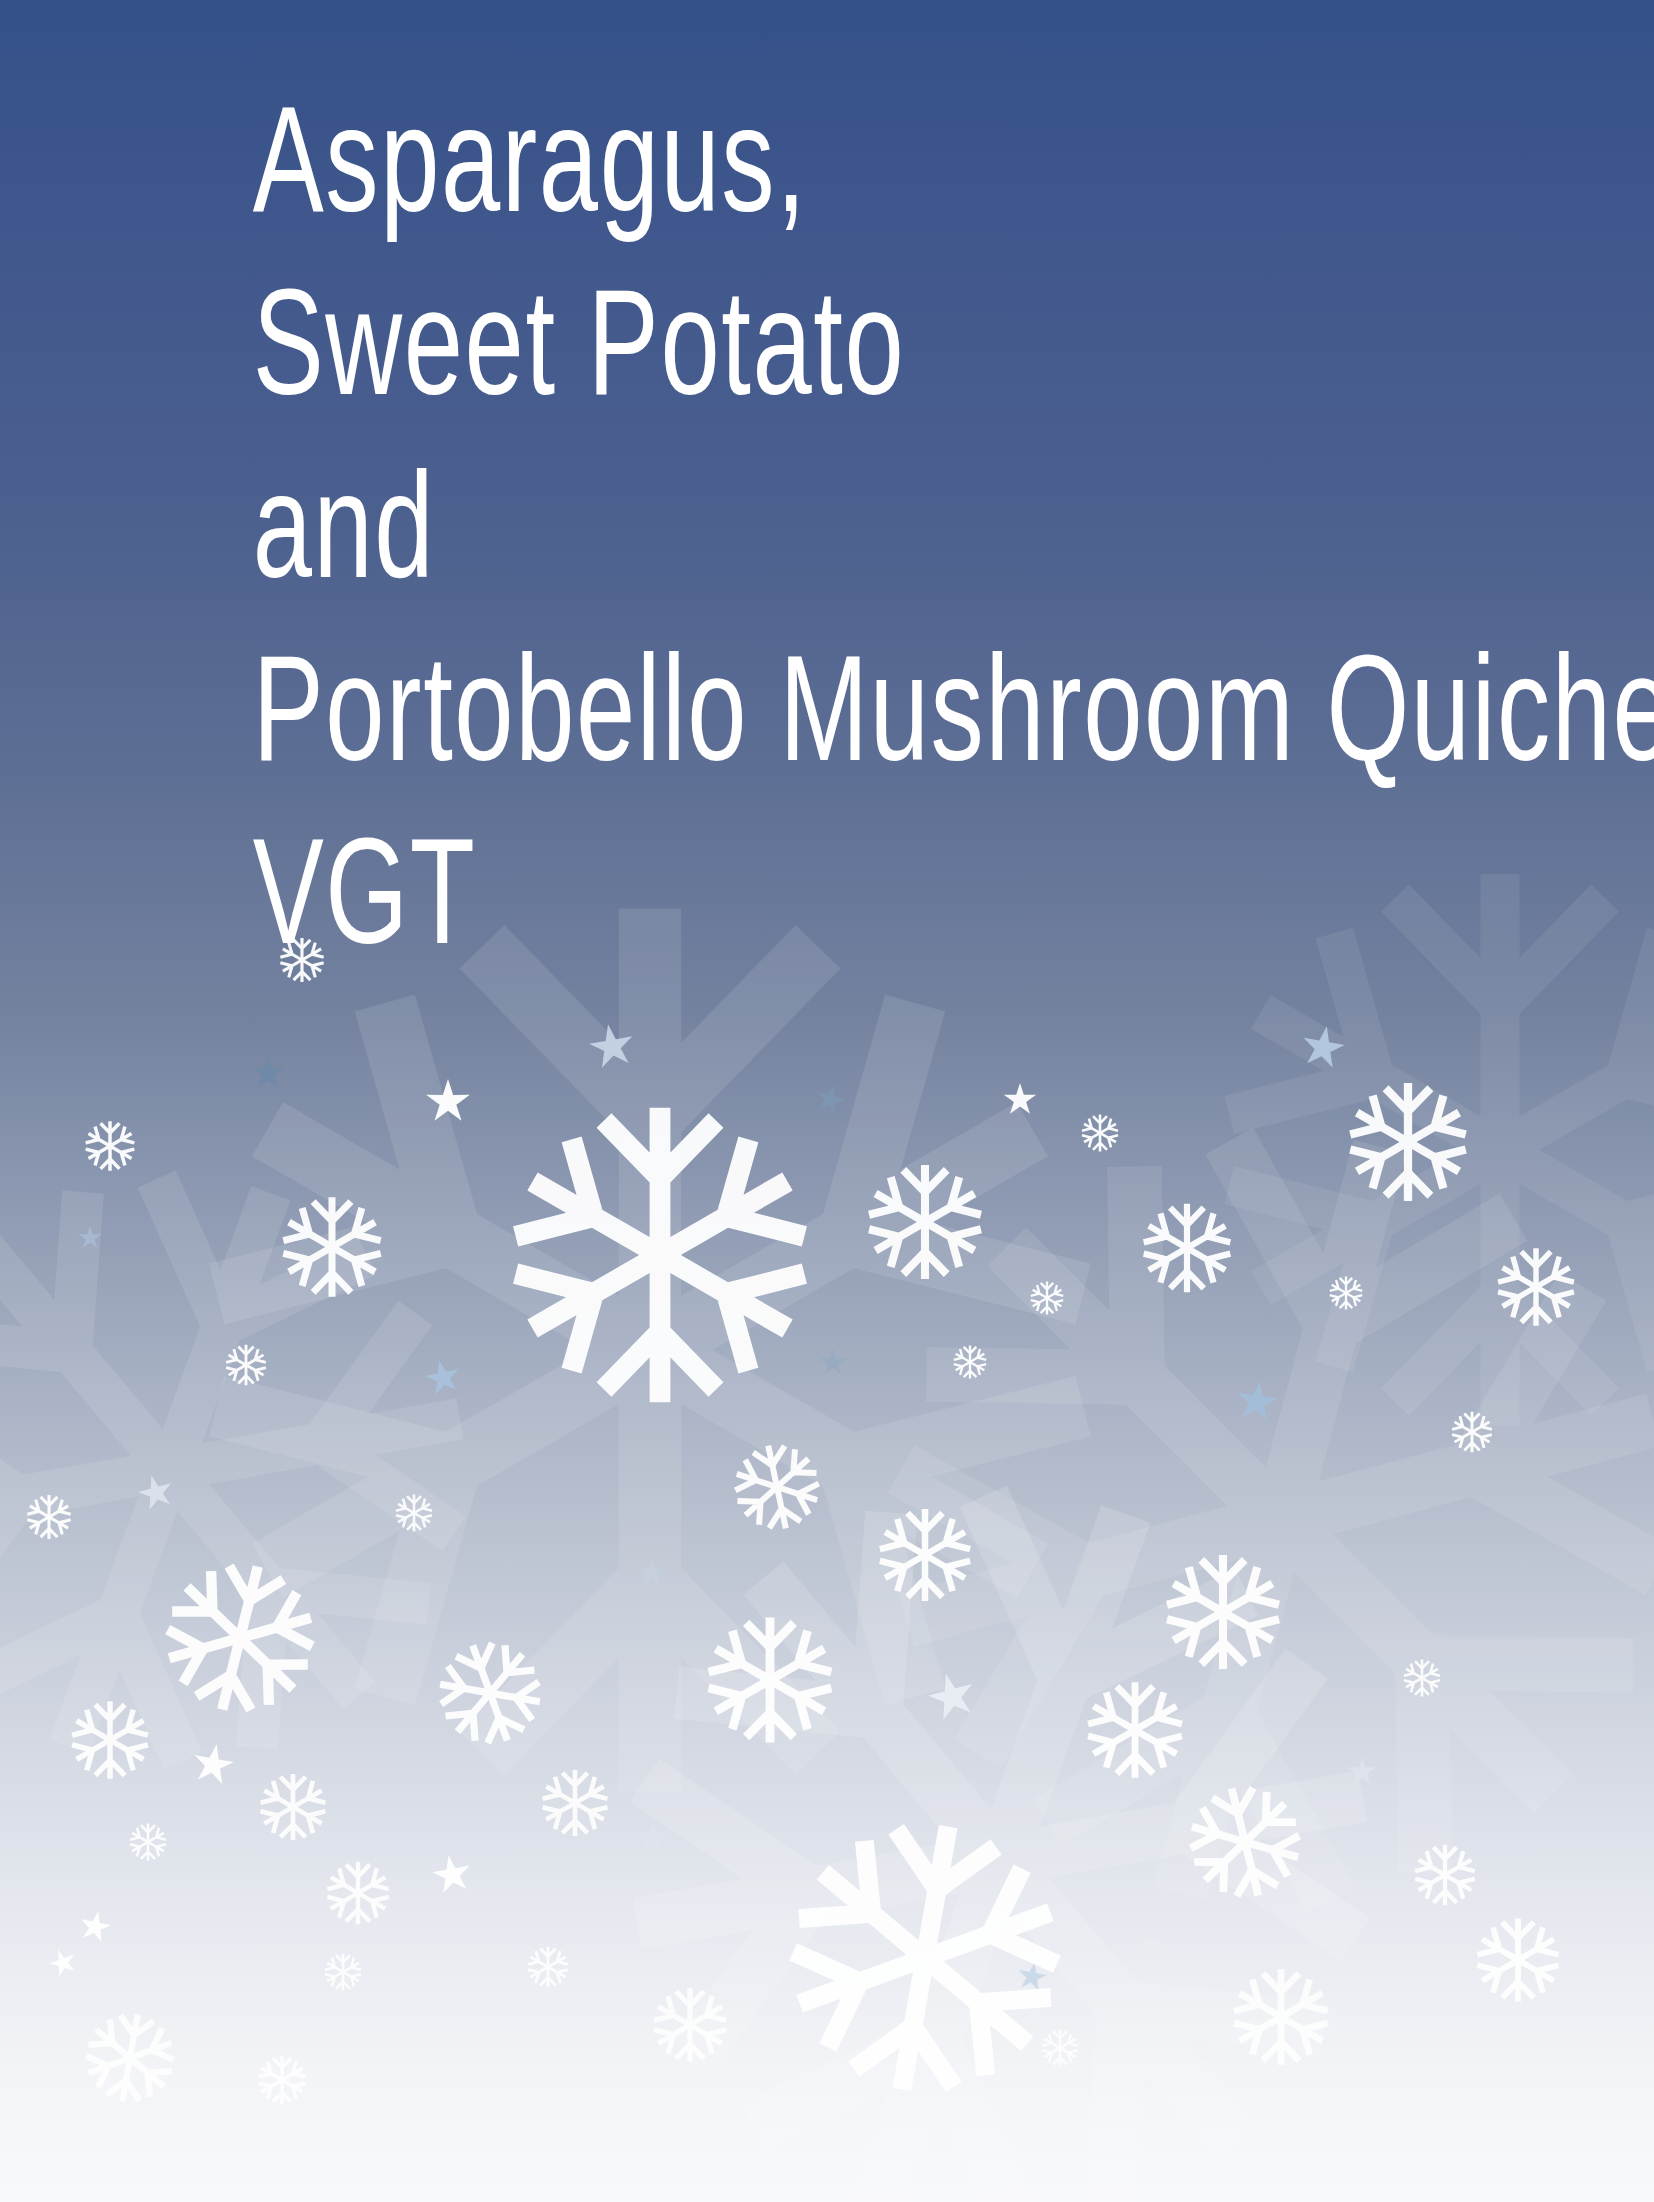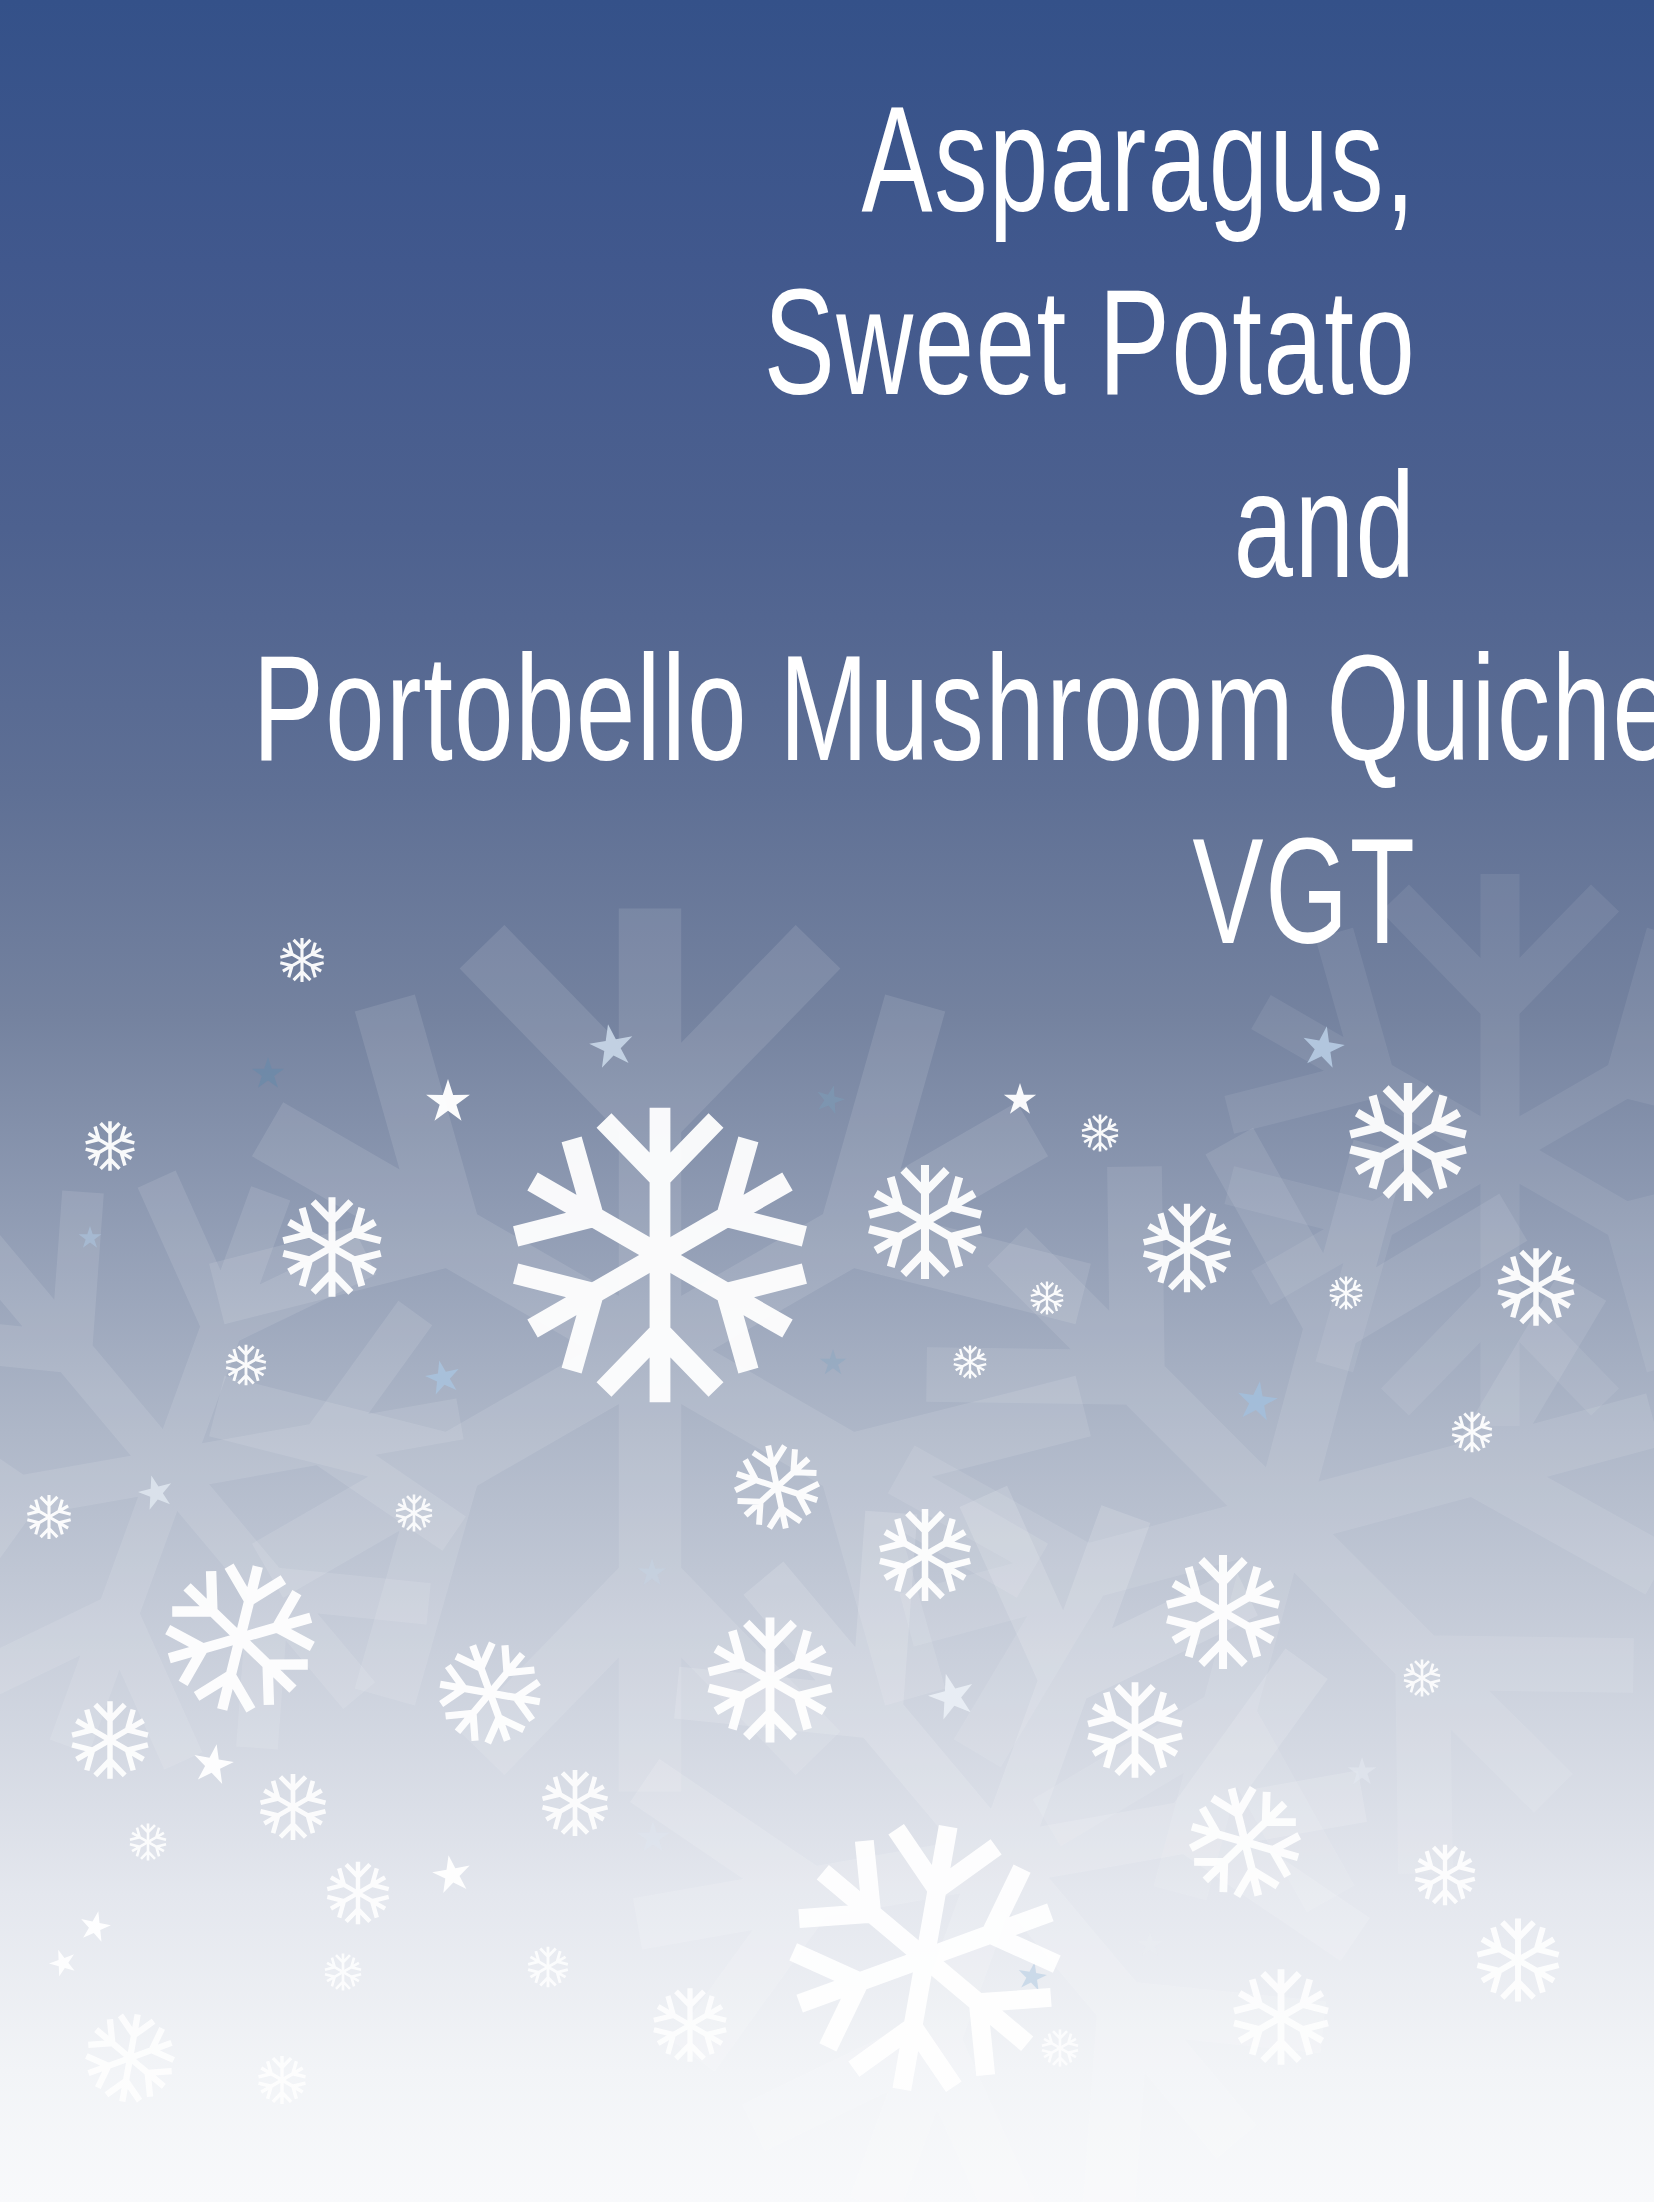--- a/index.html
+++ b/index.html
@@ -17,21 +17,21 @@
       #aeb7c8 65%,
       #c9cfdb 75%,
       #e4e7ee 86%,
       #f2f4f7 94%,
       #f8f9fb 100%);
     font-family:"Liberation Sans", sans-serif;
   }
   .deco{position:absolute;inset:0;width:100%;height:100%;display:block;}
   .title-block{
     position:absolute;left:15px;right:0;top:68px;
-    text-align:right;color:#ffffff;
+    text-align:left;color:#ffffff;
   }
   .title-line{
     display:block;height:183px;line-height:183px;
     font-size:150px;font-weight:400;white-space:nowrap;
     transform:scaleX(0.71);transform-origin:50% 50%;
     letter-spacing:0.015em;
   }
 </style>
 </head>
 <body>

